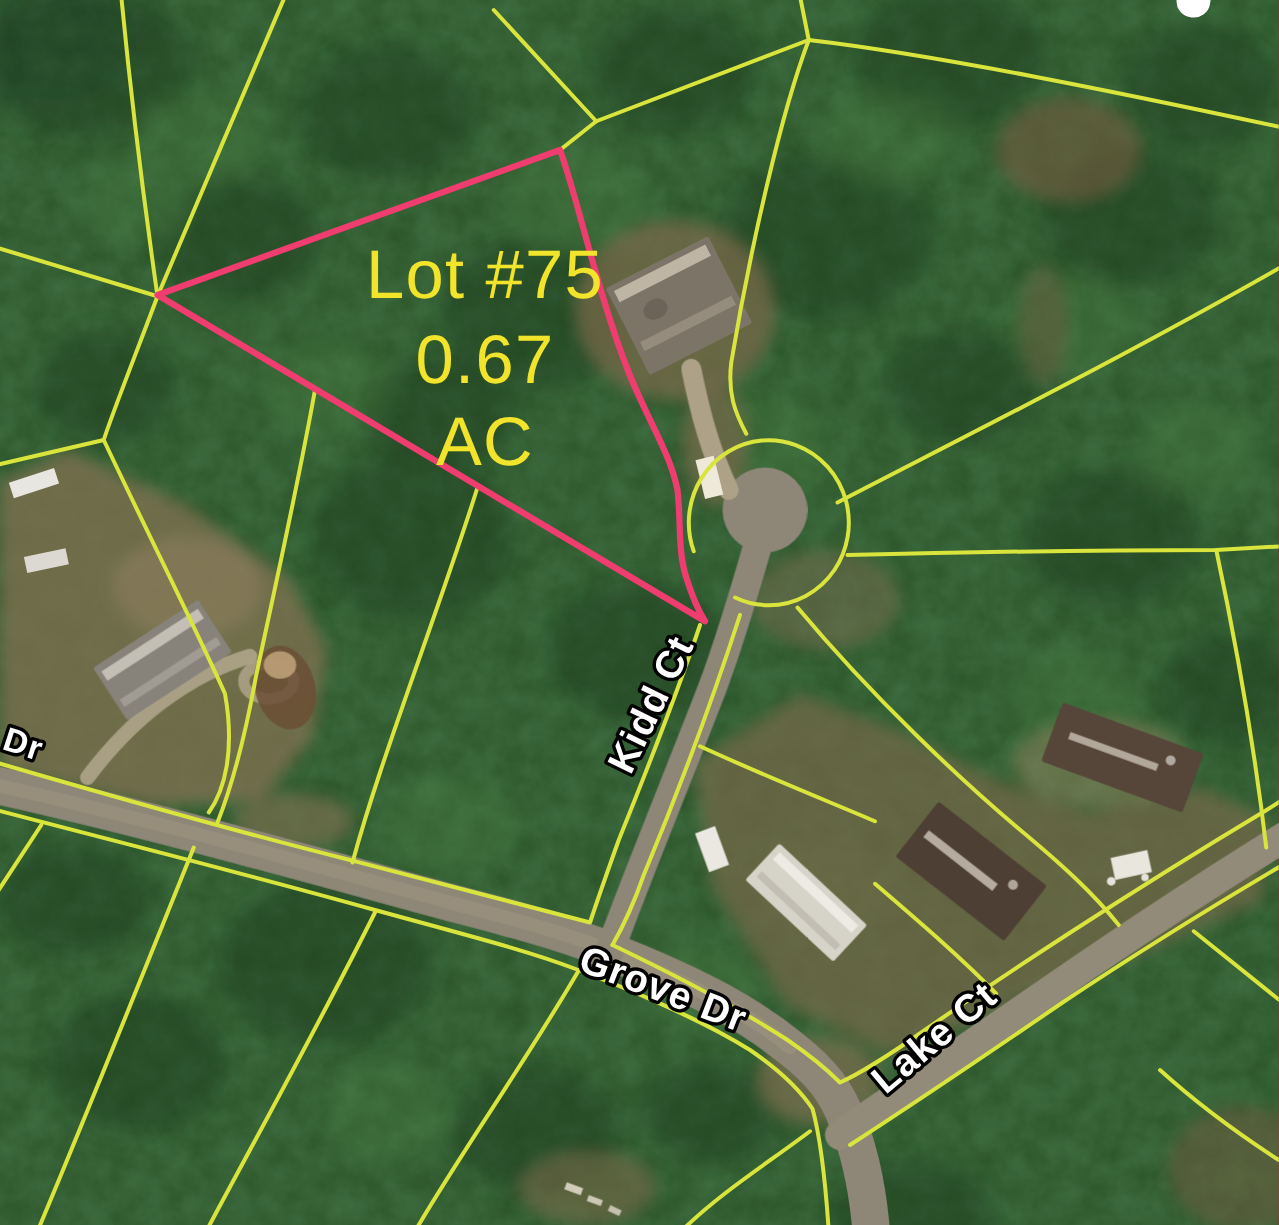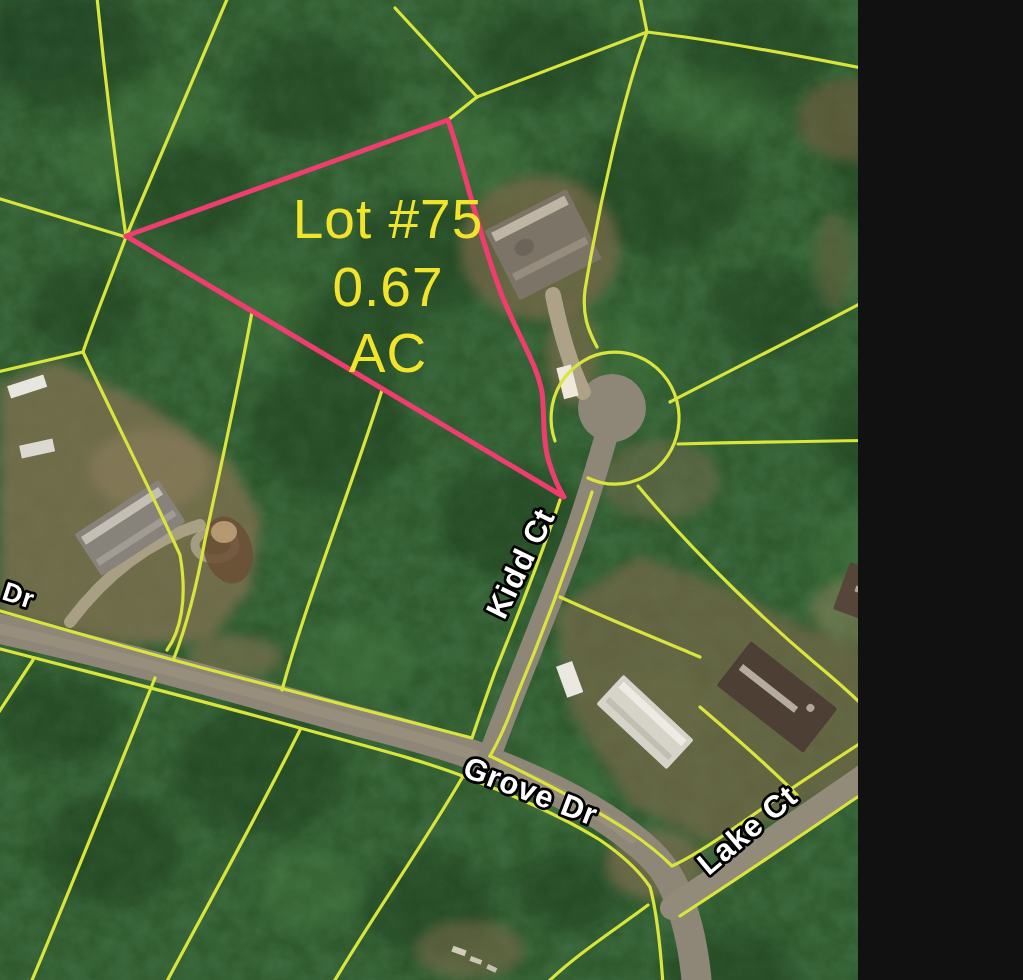--- a/index.html
+++ b/index.html
@@ -1,16 +1,16 @@
 <!DOCTYPE html>
 <html><head>
 <meta charset="utf-8">
 <style>
   html,body{margin:0;padding:0;background:#111;}
-  #stage{position:relative;width:858px;height:980px;overflow:hidden;background:#ef4444;
+  #stage{position:relative;width:1023px;height:980px;overflow:hidden;background:#ef4444;
          font-family:"Liberation Sans",sans-serif;}
   #stage svg{position:absolute;left:0;top:0;}
   .street-label{fill:#ffffff;stroke:#000000;stroke-width:5.5px;paint-order:stroke;
       stroke-linejoin:round;font-weight:bold;font-size:31px;letter-spacing:1px;
       font-family:"Liberation Sans",sans-serif;text-anchor:middle;}
   .street-label.small{font-size:27px;}
   .lot-label{font-size:55px;letter-spacing:1px;text-anchor:middle;
       font-family:"Liberation Sans",sans-serif;}
   .watermark{position:absolute;left:0;top:926px;width:168px;height:47px;
       background:rgba(108,108,108,.94);display:flex;align-items:center;

